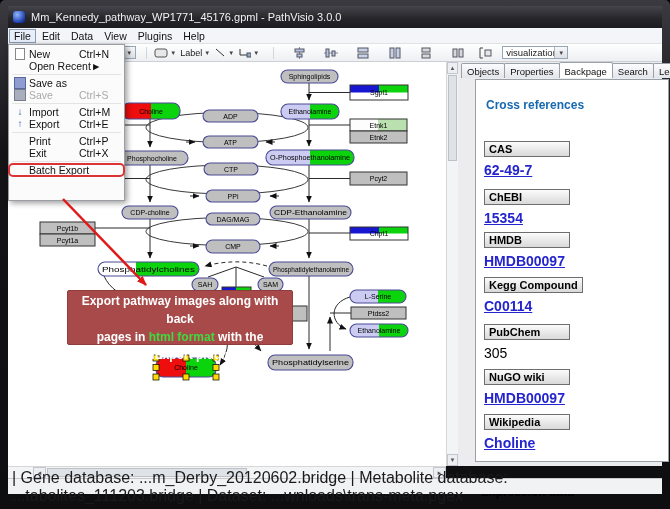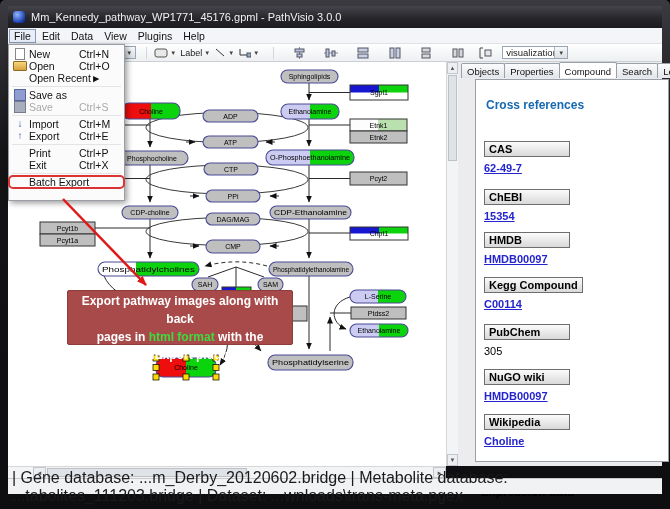--- a/index.html
+++ b/index.html
@@ -35,21 +35,21 @@
   .sidepanel{position:absolute;left:458px;top:62px;width:204px;height:404px;background:#ececee;}
   .tabs{position:absolute;left:3px;top:1px;display:flex;font-size:9.5px;color:#111;}
   .tab{padding:2px 5px 1px 5px;border:1px solid #9aa0a8;border-bottom:none;margin-right:-1px;
     background:linear-gradient(#fbfcfd,#e2e5ea);border-radius:2px 2px 0 0;position:relative;}
   .tab.active{background:#fff;z-index:3;margin-top:-1px;padding-top:3px;}
   .panel-body{position:absolute;left:17px;top:17px;width:194px;height:383px;background:#fff;border:1px solid #9aa0a8;box-sizing:border-box;}
   .bp-heading{position:absolute;left:10px;top:18px;font-size:12px;font-weight:bold;color:#1769b0;}
   .bp-section{position:absolute;left:8px;}
   .bp-header{display:inline-block;min-width:76px;padding:1px 4px;border:1px solid #6e6e6e;white-space:nowrap;
     background:linear-gradient(#fbfbfb,#d9d9d9);font-size:11px;font-weight:bold;color:#000;}
-  .bp-value{margin-top:5px;font-size:11px;font-weight:bold;color:#2424cf;text-decoration:underline;}
+  .bp-value{margin-top:5px;font-size:14px;font-weight:bold;color:#2424cf;text-decoration:underline;}
   .bp-value.plain{color:#000;text-decoration:none;font-weight:normal;}
   .bp-footer{position:absolute;left:5px;top:371px;font-size:12px;font-weight:bold;color:#000;margin-top:34px;}
   
   .statusbar{position:absolute;left:8px;top:478px;width:654px;height:16px;background:#f1f2f4;border-top:1px solid #c9c9c9;
     display:flex;align-items:center;font-size:16px;color:#1a1a1a;padding-left:4px;box-sizing:border-box;}
   
   .filemenu{position:absolute;left:8px;top:44px;width:117px;height:157px;background:#fbfbfc;border:1px solid #9a9da3;
     box-shadow:2px 2px 6px rgba(0,0,0,.4);z-index:40;font-size:10.5px;color:#111;box-sizing:border-box;padding-top:3px;}
   .menu-item{display:flex;align-items:center;height:12px;padding:0 3px 0 2px;}
   .mi-icon{width:18px;display:flex;justify-content:center;align-items:center;flex:0 0 auto;}
@@ -390,21 +390,21 @@
   <div class="hscroll">
     <div class="sb-btn" style="left:25px;top:0;bottom:0;width:13px">◄</div>
     <div class="sb-thumb" style="left:39px;top:1px;bottom:1px;width:200px"></div>
     <div class="sb-btn" style="right:0;top:0;bottom:0;width:13px">►</div>
   </div>
 
   <div class="sidepanel">
     <div class="tabs" id="side-tabs">
         <span class="tab">Objects</span>
         <span class="tab">Properties</span>
-        <span class="tab active">Compound</span>
+        <span class="tab active">Backpage</span>
         <span class="tab">Search</span>
         <span class="tab">Legend</span>
       </div>
     <div class="panel-body">
       <div class="bp-heading">Cross references</div>
       <div id="bp-sections">
           <div class="bp-section" style="top: 59px;"><div class="bp-header">CAS</div><div class="bp-value">62-49-7</div></div>
           <div class="bp-section" style="top: 107px;"><div class="bp-header">ChEBI</div><div class="bp-value">15354</div></div>
           <div class="bp-section" style="top: 150px;"><div class="bp-header">HMDB</div><div class="bp-value">HMDB00097</div></div>
           <div class="bp-section" style="top: 195px;"><div class="bp-header">Kegg Compound</div><div class="bp-value">C00114</div></div>
@@ -422,27 +422,20 @@
 
   <div class="filemenu" id="file-menu">
       <div class="menu-item">
         <span class="mi-icon">
           <span class="ic-new"></span>
         </span>
         <span class="mi-label">New</span>
         <span class="mi-short">Ctrl+N</span>
       </div>
       <div class="menu-item">
-        <span class="mi-icon">
-          <span class="ic-open"></span>
-        </span>
-        <span class="mi-label">Open</span>
-        <span class="mi-short">Ctrl+O</span>
-      </div>
-      <div class="menu-item">
         <span class="mi-icon"></span>
         <span class="mi-label">Open Recent</span>
         <span class="mi-short">►</span>
       </div>
       <div class="menu-sep"></div>
       <div class="menu-item">
         <span class="mi-icon">
           <span class="ic-saveas"></span>
         </span>
         <span class="mi-label">Save as</span>

